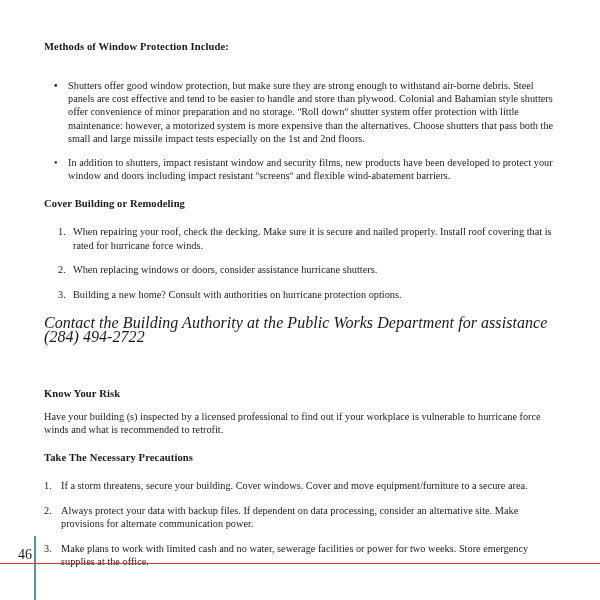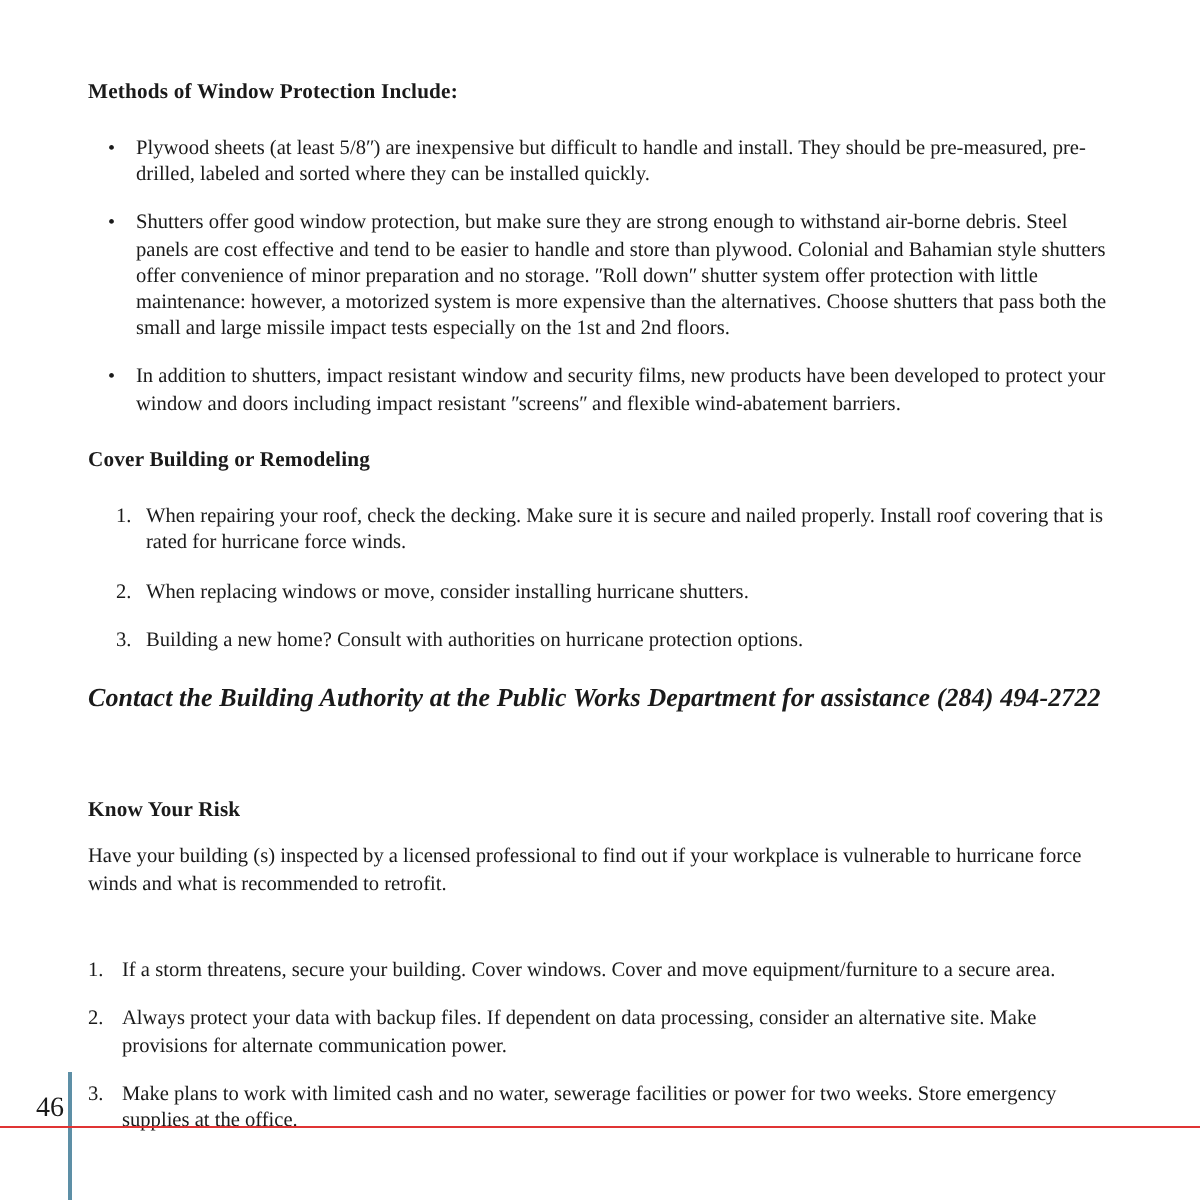--- a/index.html
+++ b/index.html
@@ -36,23 +36,23 @@
   .h-bold {
     font-family: "Liberation Serif", serif;
     font-weight: bold;
     font-size: 10.6px;
     line-height: 13px;
     margin: 0;
     letter-spacing: 0.1px;
   }
   .h-bold-italic {
     font-family: "Liberation Serif", serif;
-    font-weight: bold;
+    font-weight: normal;
     font-style: italic;
-    font-size: 13px;
+    font-size: 16px;
     line-height: 14px;
     margin: 0;
     letter-spacing: 0.05px;
   }
 
   
   .para {
     font-family: "Liberation Serif", serif;
     font-size: 10.3px;
     line-height: 13.2px;
@@ -170,21 +170,20 @@
 
   <div class="content">
 
     <h2 class="h-bold">Methods of Window Protection Include:</h2>
 
     <div class="sp-md"></div>
 
     <ul class="bullets">
       <li>
         <span class="bullet-dot">•</span>
-        <span>Plywood sheets (at least 5/8ʺ) are inexpensive but difficult to handle and install. They should be pre-measured, pre-drilled, labeled and sorted where they can be installed quickly.</span>
       </li>
       <li>
         <span class="bullet-dot">•</span>
         <span>Shutters offer good window protection, but make sure they are strong enough to withstand air-borne debris. Steel panels are cost effective and tend to be easier to handle and store than plywood. Colonial and Bahamian style shutters offer convenience of minor preparation and no storage. ʺRoll downʺ shutter system offer protection with little maintenance: however, a motorized system is more expensive than the alternatives. Choose shutters that pass both the small and large missile impact tests especially on the 1st and 2nd floors.</span>
       </li>
       <li>
         <span class="bullet-dot">•</span>
         <span>In addition to shutters, impact resistant window and security films, new products have been developed to protect your window and doors including impact resistant ʺscreensʺ and flexible wind-abatement barriers.</span>
       </li>
     </ul>
@@ -195,21 +194,21 @@
 
     <div class="sp-md"></div>
 
     <ol class="numlist indented">
       <li>
         <span class="num">1.</span>
         <span>When repairing your roof, check the decking. Make sure it is secure and nailed properly. Install roof covering that is rated for hurricane force winds.</span>
       </li>
       <li>
         <span class="num">2.</span>
-        <span>When replacing windows or move, consider installing hurricane shutters.</span>
+        <span>When replacing windows or doors, consider assistance hurricane shutters.</span>
       </li>
       <li>
         <span class="num">3.</span>
         <span>Building a new home? Consult with authorities on hurricane protection options.</span>
       </li>
     </ol>
 
     <div class="sp-md"></div>
 
     <p class="h-bold-italic">Contact the Building Authority at the Public Works Department for assistance (284) 494-2722</p>
@@ -221,20 +220,21 @@
     <div class="sp-md"></div>
 
     <h3 class="h-bold">Know Your Risk</h3>
 
     <div class="sp-sm"></div>
 
     <p class="para">Have your building (s) inspected by a licensed professional to find out if your workplace is vulnerable to hurricane force winds and what is recommended to retrofit.</p>
 
     <div class="sp-md"></div>
 
+    <h3 class="h-bold">Take The Necessary Precautions</h3>
 
     <div class="sp-md"></div>
 
     <ol class="numlist flush">
       <li>
         <span class="num">1.</span>
         <span>If a storm threatens, secure your building. Cover windows. Cover and move equipment/furniture to a secure area.</span>
       </li>
       <li>
         <span class="num">2.</span>

